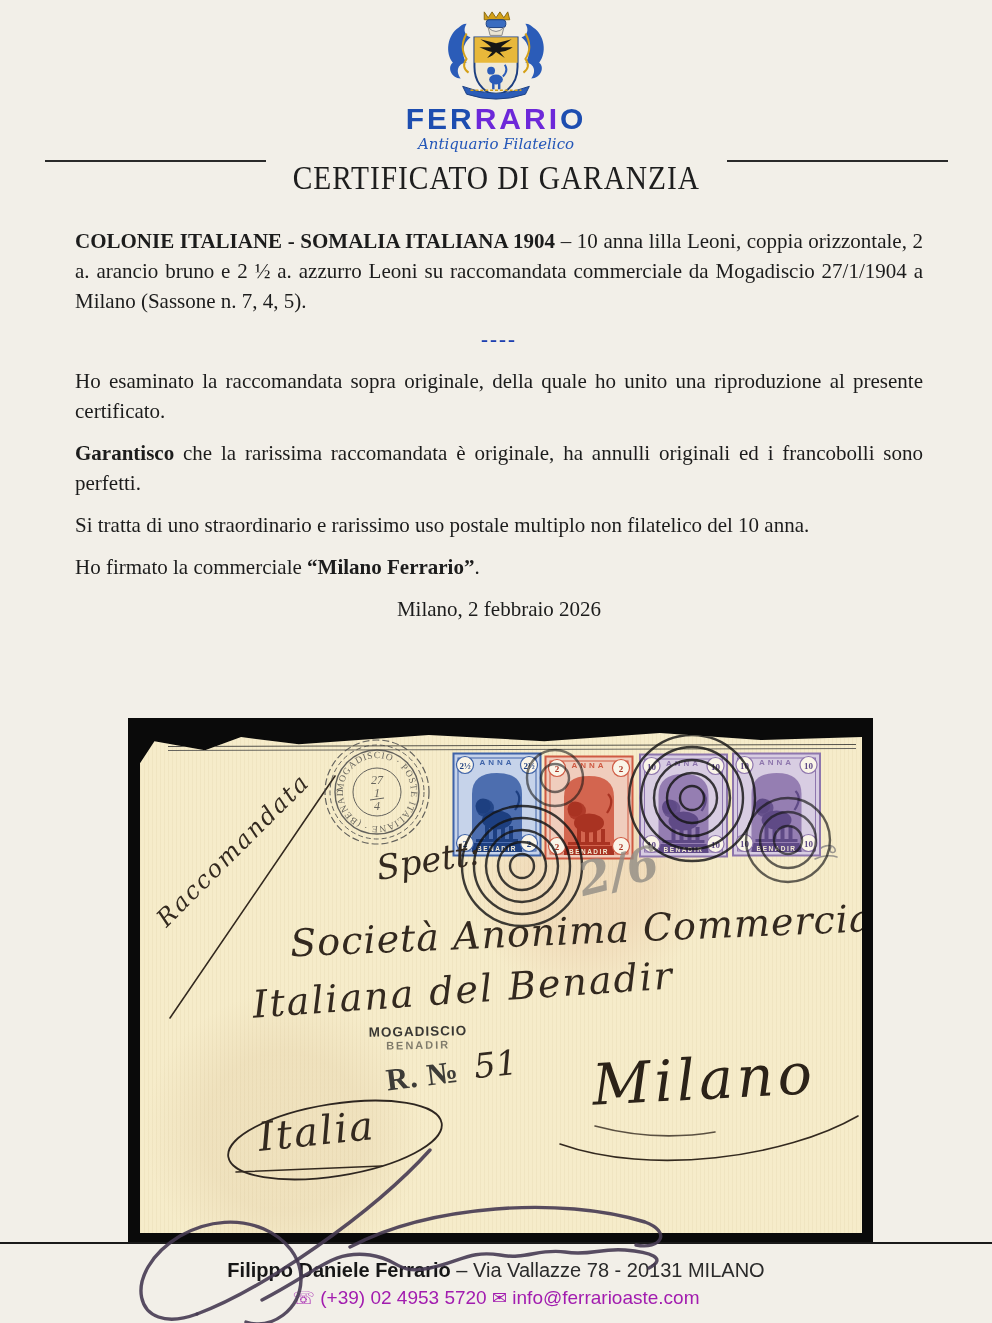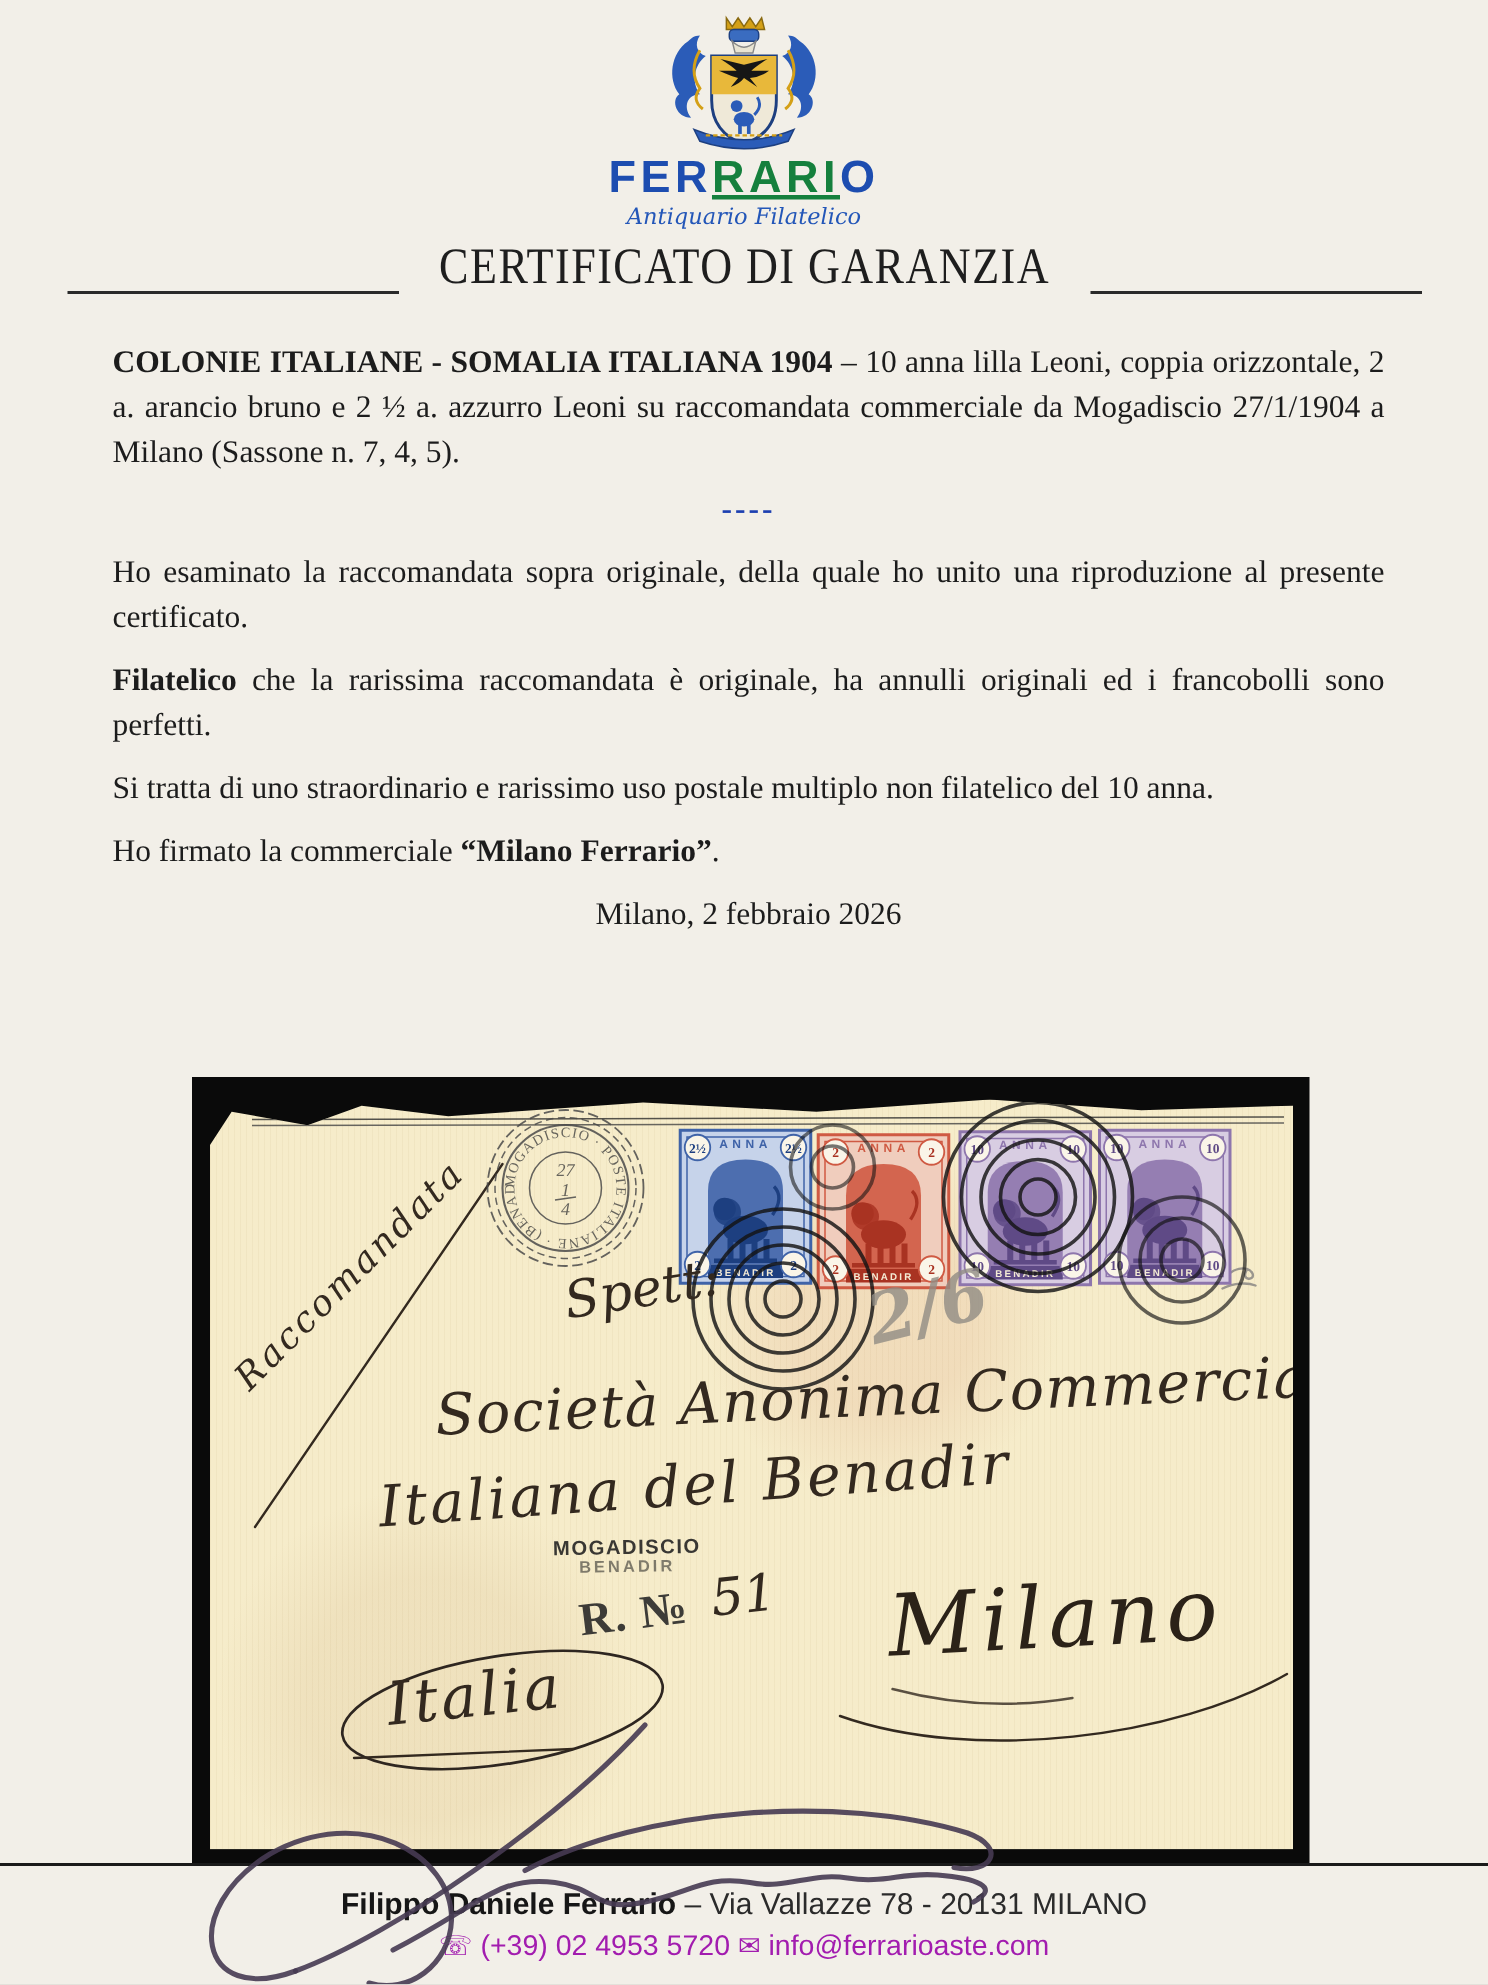--- a/index.html
+++ b/index.html
@@ -3,24 +3,24 @@
 <meta charset="utf-8">
 <style>
   html,body{margin:0;padding:0;background:#d8d6cf;}
   .page{position:relative;width:992px;height:1323px;margin:0 auto;background:#f2efe8;overflow:hidden;
         font-family:"Liberation Serif",serif;color:#1c1c1c;}
   
   .header{position:absolute;top:6px;left:0;width:100%;text-align:center;}
   .crest{display:block;margin:0 auto;width:122px;height:98px;}
   .brand{font-family:"Liberation Sans",sans-serif;font-weight:bold;font-size:30px;letter-spacing:3px;line-height:30px;}
   .b-blue{color:#1d4db0;}
-  .b-gold{color:#15803d;text-decoration:underline;}
+  .b-gold{color:#6d28d9;}
   .tagline{font-family:"DejaVu Serif",serif;font-style:italic;color:#2356b8;font-size:15px;margin-top:1px;}
   
-  .titlebar{position:absolute;top:160px;left:45px;right:44px;display:flex;align-items:flex-end;gap:16px;}
+  .titlebar{position:absolute;top:160px;left:45px;right:44px;display:flex;align-items:flex-start;gap:16px;}
   .titlebar .rule{flex:1;height:2px;background:#2a2a2a;}
   .title{font-size:31px;letter-spacing:1px;color:#1e1e1e;white-space:nowrap;display:inline-block;transform:scale(.95,1.1);}
   
   .bodytext{position:absolute;top:214px;left:63px;width:872px;font-size:21px;line-height:30px;text-align:justify;}
   .bodytext p{margin:12px;}
   .p1{margin-bottom:2px;}
   .sep{color:#1d3fb0;font-weight:bold;text-align:center;letter-spacing:2px;line-height:22px;margin-bottom:16px;}
   .p2{margin-bottom:20px;}
   .p4{margin-bottom:14px;}
   .dateline{margin-top:48px;text-align:center;}
@@ -120,21 +120,21 @@
   <div class="titlebar">
     <span class="rule"></span>
     <span class="title">CERTIFICATO DI GARANZIA</span>
     <span class="rule"></span>
   </div>
 
   <div class="bodytext">
     <p class="p1"><b>COLONIE ITALIANE - SOMALIA ITALIANA 1904</b><span> – 10 anna lilla Leoni, coppia orizzontale, 2 a. arancio bruno e 2 ½ a. azzurro Leoni su raccomandata commerciale da Mogadiscio 27/1/1904 a Milano (Sassone n. 7, 4, 5).</span></p>
     <div class="sep">----</div>
     <p class="p2">Ho esaminato la raccomandata sopra originale, della quale ho unito una riproduzione al presente certificato.</p>
-    <p class="p3"><b>Filatelico</b><span> che la rarissima raccomandata è originale, ha annulli originali ed i francobolli sono perfetti.</span></p>
+    <p class="p3"><b>Garantisco</b><span> che la rarissima raccomandata è originale, ha annulli originali ed i francobolli sono perfetti.</span></p>
     <p class="p4">Si tratta di uno straordinario e rarissimo uso postale multiplo non filatelico del 10 anna.</p>
     <p class="p5"><span>Ho firmato la commerciale </span><b>“Milano Ferrario”</b><span>.</span></p>
     <p class="dateline">Milano, 2 febbraio 2026</p>
   </div>
 
   <div class="photo">
     <div class="env">
       <div class="flapline"></div>
 
       <svg class="extras" viewBox="0 0 722 505">

